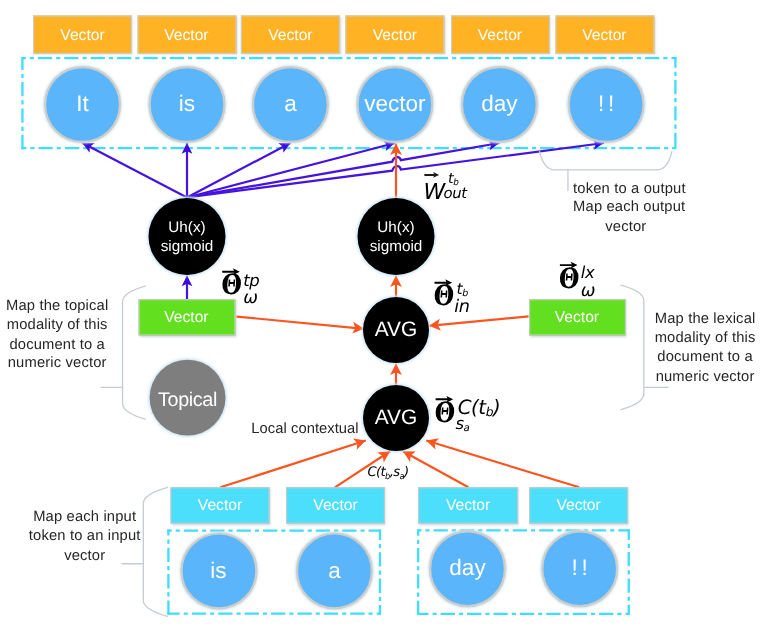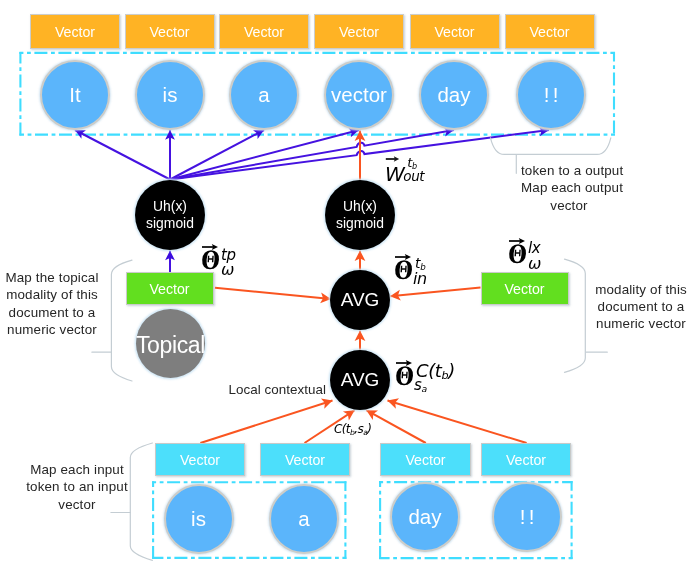--- a/index.html
+++ b/index.html
@@ -172,21 +172,21 @@
   <div class="node circ circ-red" style="left:330px;top:270px;width:60px;height:60px;font-size:19px;">
       <span>AVG</span>
     </div>
   <div class="node circ circ-red" style="left:330px;top:350px;width:60px;height:60px;font-size:19px;">
       <span>AVG</span>
     </div>
 
   <div class="node vbox box-green" style="left:125.5px;top:272px;width:88px;height:33px;">
       <span>Vector</span>
     </div>
-  <div class="node circ circ-gray" style="left:136px;top:309px;width:69px;height:69px;font-size:23px;padding-top:3px;letter-spacing:-.35px;">
+  <div class="node circ circ-gray" style="left:136px;top:327px;width:69px;height:69px;font-size:18px;padding-top:3px;letter-spacing:-.35px;">
       <span>Topical</span>
     </div>
 
   <div class="node vbox box-green" style="left:480.5px;top:272px;width:88px;height:33px;">
       <span>Vector</span>
     </div>
 
   <div class="node vbox box-cyan" style="left:155px;top:443px;width:90px;height:33px;">
       <span>Vector</span>
     </div>
@@ -218,20 +218,21 @@
     <div>Map each output</div>
     <div>vector</div>
   </div>
   <div class="lbl" style="left:5px;top:269px;width:94px;">
     <div>Map the topical</div>
     <div>modality of this</div>
     <div>document to a</div>
     <div>numeric vector</div>
   </div>
   <div class="lbl" style="left:595px;top:280.5px;width:92px;">
+    <div>Map the lexical</div>
     <div>modality of this</div>
     <div>document to a</div>
     <div>numeric vector</div>
   </div>
   <div class="lbl" style="left:26px;top:461px;width:102px;">
     <div>Map each input</div>
     <div>token to an input</div>
     <div>vector</div>
   </div>
   <div class="lbl" style="left:228.5px;top:381px;width:94px;letter-spacing:.05px;"><span>Local contextual</span></div>

